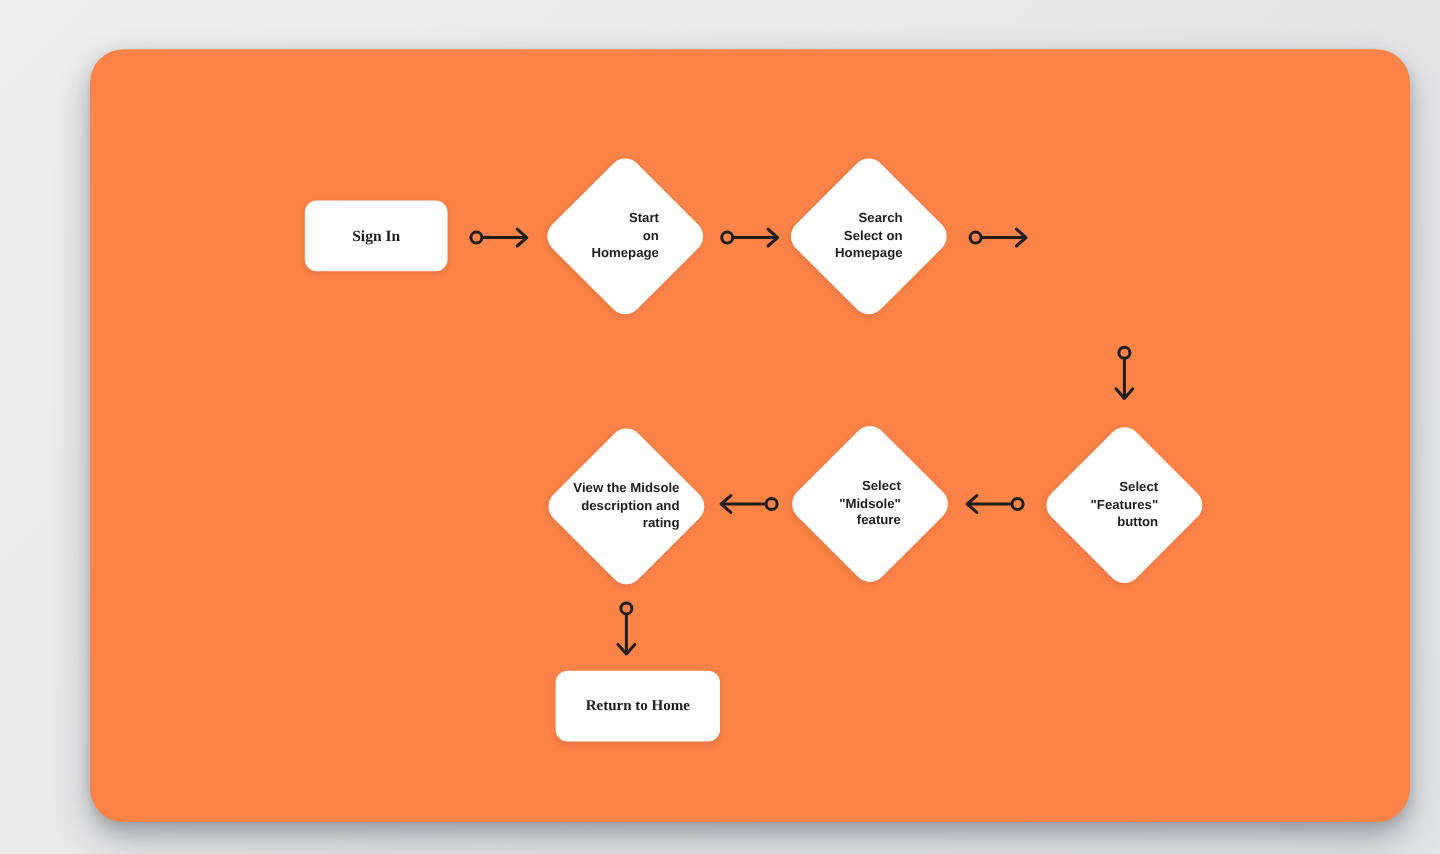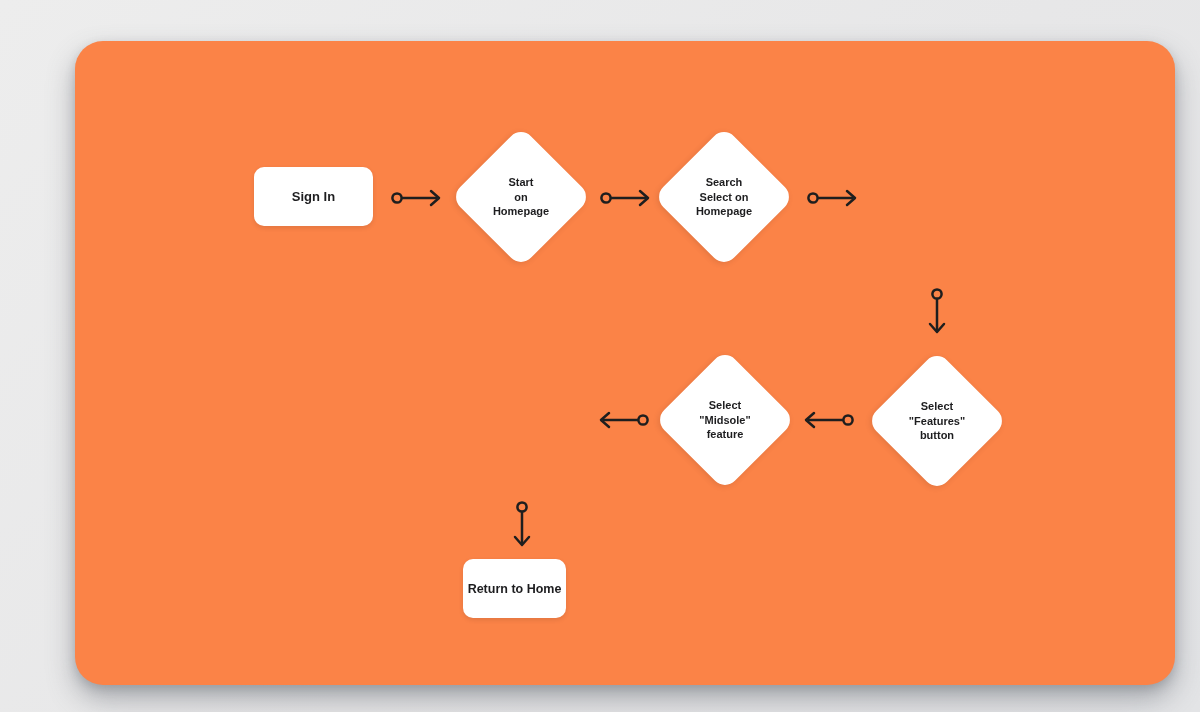--- a/index.html
+++ b/index.html
@@ -27,20 +27,21 @@
     display: flex;
     align-items: center;
     justify-content: center;
     box-shadow: 0 2px 5px rgba(0,0,0,0.10);
   }
   .node-rect .label {
     font-size: 13px;
     font-weight: 700;
     color: #1d1d1f;
     white-space: pre-line;
+    font-family: Liberation Serif, serif;
   }
 
   
   .node-diamond {
     position: absolute;
     width: 100px; height: 100px;
   }
   .node-diamond .shape {
     position: absolute;
     inset: 0;
@@ -48,21 +49,21 @@
     border-radius: 14px;
     transform: rotate(45deg);
     box-shadow: 0 2px 6px rgba(0,0,0,0.10);
   }
   .node-diamond .label {
     position: absolute;
     left: -20px; right: -20px; top: 0; bottom: 0;
     display: flex;
     align-items: center;
     justify-content: center;
-    text-align: center;
+    text-align: right;
     font-size: 11px;
     font-weight: 700;
     line-height: 1.32;
     color: #1d1d1f;
     white-space: pre-line;
   }
 
   .connector { position: absolute; }
   .connector svg { display: block; }
 </style>
@@ -146,27 +147,33 @@
     </div>
 
     <div class="connector" style="left:523px; top:368px;">
       <svg width="52" height="22" viewBox="0 0 52 22" fill="none">
         <circle cx="45" cy="11" r="4.6" stroke="#1e1e1e" stroke-width="2.5"></circle>
         <line x1="40.2" y1="11" x2="5" y2="11" stroke="#1e1e1e" stroke-width="2.5"></line>
         <path d="M11 4 L3 11 L11 18" stroke="#1e1e1e" stroke-width="2.5" stroke-linecap="round" stroke-linejoin="round"></path>
       </svg>
     </div>
 
+    <div class="node-diamond" style="left:397px; top:331px;">
+      <div class="shape"></div>
+      <div class="label">View the Midsole
+description and
+rating</div>
+    </div>
 
     <div class="connector" style="left:436px; top:459px;">
       <svg width="22" height="48" viewBox="0 0 22 48" fill="none">
         <circle cx="11" cy="7" r="4.6" stroke="#1e1e1e" stroke-width="2.5"></circle>
         <line x1="11" y1="11.8" x2="11" y2="43" stroke="#1e1e1e" stroke-width="2.5"></line>
         <path d="M4 37 L11 45 L18 37" stroke="#1e1e1e" stroke-width="2.5" stroke-linecap="round" stroke-linejoin="round"></path>
       </svg>
     </div>
 
-    <div class="node-rect" style="left:388px; top:518px; width:103px; height:59px;">
+    <div class="node-rect" style="left:388px; top:518px; width:137px; height:59px;">
       <div class="label" style="font-size:12.5px;">Return to Home</div>
     </div>
 
   </div>
 </div>
 
 </body></html>

